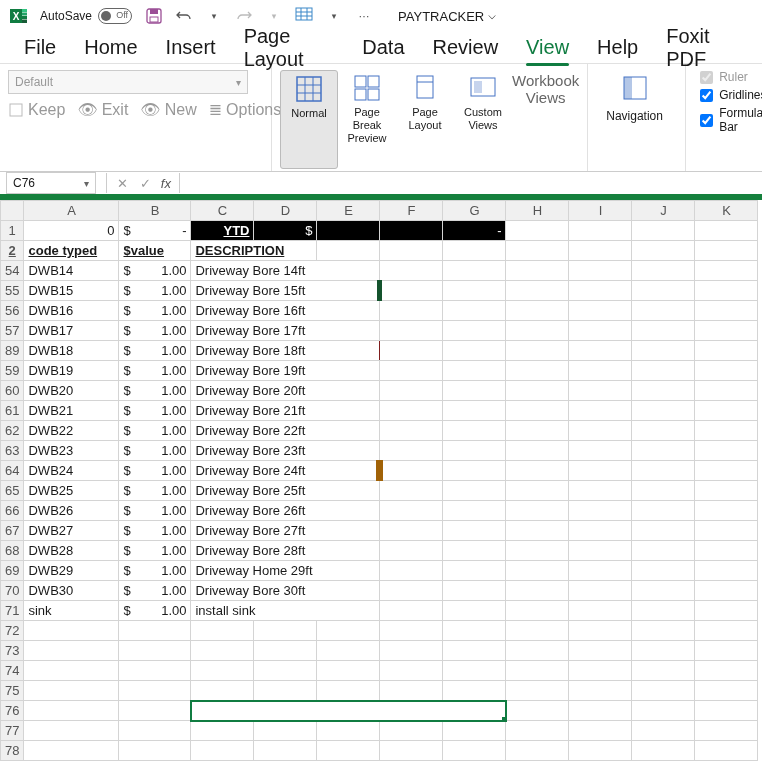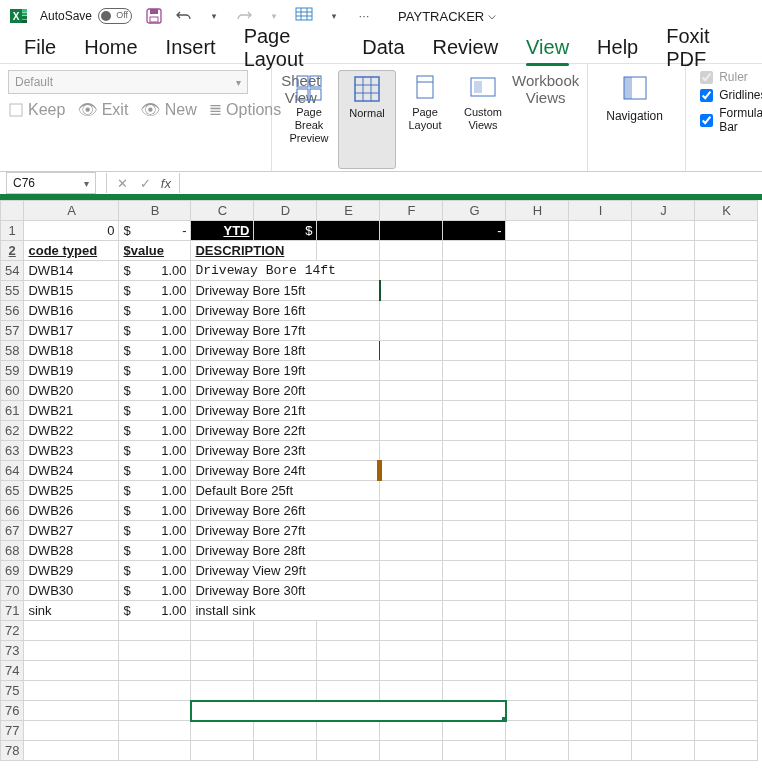--- a/index.html
+++ b/index.html
@@ -168,42 +168,42 @@
           <span>≣</span>
           <span>Options</span>
         </div>
       </div>
     </div>
     <div class="group-label">Sheet View</div>
   </div>
 
   <div class="group">
     <div class="wb-views-row">
-      <div class="big-btn">
-        <span class="bicon">
-          <svg viewBox="0 0 28 28">
-              <rect x="2" y="2" width="11" height="11" fill="none" stroke="#4472c4"></rect>
-              <rect x="15" y="2" width="11" height="11" fill="none" stroke="#4472c4"></rect>
-              <rect x="2" y="15" width="11" height="11" fill="none" stroke="#4472c4"></rect>
-              <rect x="15" y="15" width="11" height="11" fill="none" stroke="#4472c4"></rect>
-            </svg>
-        </span>
-        <span>Page Break Preview</span>
-      </div>
       <div class="big-btn active">
         <span class="bicon">
           <svg viewBox="0 0 28 28">
               <rect x="2" y="2" width="24" height="24" fill="none" stroke="#4472c4" stroke-width="1.5"></rect>
               <line x1="2" y1="10" x2="26" y2="10" stroke="#4472c4"></line>
               <line x1="2" y1="18" x2="26" y2="18" stroke="#4472c4"></line>
               <line x1="10" y1="2" x2="10" y2="26" stroke="#4472c4"></line>
               <line x1="18" y1="2" x2="18" y2="26" stroke="#4472c4"></line>
             </svg>
         </span>
         <span>Normal</span>
+      </div>
+      <div class="big-btn">
+        <span class="bicon">
+          <svg viewBox="0 0 28 28">
+              <rect x="2" y="2" width="11" height="11" fill="none" stroke="#4472c4"></rect>
+              <rect x="15" y="2" width="11" height="11" fill="none" stroke="#4472c4"></rect>
+              <rect x="2" y="15" width="11" height="11" fill="none" stroke="#4472c4"></rect>
+              <rect x="15" y="15" width="11" height="11" fill="none" stroke="#4472c4"></rect>
+            </svg>
+        </span>
+        <span>Page Break Preview</span>
       </div>
       <div class="big-btn">
         <span class="bicon">
           <svg viewBox="0 0 28 28">
               <rect x="6" y="2" width="16" height="22" fill="none" stroke="#4472c4"></rect>
               <line x1="6" y1="8" x2="22" y2="8" stroke="#4472c4"></line>
             </svg>
         </span>
         <span>Page Layout</span>
       </div>
@@ -343,40 +343,40 @@
       <tbody>
         <tr>
           <td class="rowhdr">54</td>
   <td>DWB14</td>
   <td>
             <div class="val-wrap">
               <span>$</span>
               <span>1.00</span>
             </div>
           </td>
-  <td colspan="3" style="border-right:1px solid #d4d4d4;font-family:Liberation Mono, monospace;">Driveway Bore 14ft</td>
+  <td colspan="3" style="border-right:1px solid #d4d4d4;">Driveway Bore 14ft</td>
   <td></td>
           <td></td>
           <td></td>
           <td></td>
           <td></td>
           <td></td>
         </tr>
       </tbody>
       <tbody>
         <tr>
           <td class="rowhdr">55</td>
   <td>DWB15</td>
   <td>
             <div class="val-wrap">
               <span>$</span>
               <span>1.00</span>
             </div>
           </td>
-  <td colspan="3" style="border-right:2px solid #14532d;">Driveway Bore 15ft</td>
+  <td colspan="3" style="border-right:5px solid #14532d;">Driveway Bore 15ft</td>
   <td></td>
           <td></td>
           <td></td>
           <td></td>
           <td></td>
           <td></td>
         </tr>
       </tbody>
       <tbody>
         <tr>
@@ -411,21 +411,21 @@
   <td></td>
           <td></td>
           <td></td>
           <td></td>
           <td></td>
           <td></td>
         </tr>
       </tbody>
       <tbody>
         <tr>
-          <td class="rowhdr">58</td>
+          <td class="rowhdr">89</td>
   <td>DWB18</td>
   <td>
             <div class="val-wrap">
               <span>$</span>
               <span>1.00</span>
             </div>
           </td>
   <td colspan="3" style="border-right:1px solid #7f1d1d;">Driveway Bore 18ft</td>
   <td></td>
           <td></td>
@@ -533,40 +533,40 @@
       <tbody>
         <tr>
           <td class="rowhdr">64</td>
   <td>DWB24</td>
   <td>
             <div class="val-wrap">
               <span>$</span>
               <span>1.00</span>
             </div>
           </td>
-  <td colspan="3" style="border-right:5px solid #a16207;margin-top:39px;">Driveway Bore 24ft</td>
+  <td colspan="3" style="border-right:7px solid #a16207;margin-top:39px;">Driveway Bore 24ft</td>
   <td></td>
           <td></td>
           <td></td>
           <td></td>
           <td></td>
           <td></td>
         </tr>
       </tbody>
       <tbody>
         <tr>
           <td class="rowhdr">65</td>
   <td>DWB25</td>
   <td>
             <div class="val-wrap">
               <span>$</span>
               <span>1.00</span>
             </div>
           </td>
-  <td colspan="3" style="border-right:1px solid #d4d4d4;">Default Bore 25ft</td>
+  <td colspan="3" style="border-right:1px solid #d4d4d4;">Driveway Bore 25ft</td>
   <td></td>
           <td></td>
           <td></td>
           <td></td>
           <td></td>
           <td></td>
         </tr>
       </tbody>
       <tbody>
         <tr>
@@ -628,21 +628,21 @@
       <tbody>
         <tr>
           <td class="rowhdr">69</td>
   <td>DWB29</td>
   <td>
             <div class="val-wrap">
               <span>$</span>
               <span>1.00</span>
             </div>
           </td>
-  <td colspan="3" style="border-right:1px solid #d4d4d4;">Driveway View 29ft</td>
+  <td colspan="3" style="border-right:1px solid #d4d4d4;">Driveway Home 29ft</td>
   <td></td>
           <td></td>
           <td></td>
           <td></td>
           <td></td>
           <td></td>
         </tr>
       </tbody>
       <tbody>
         <tr>

